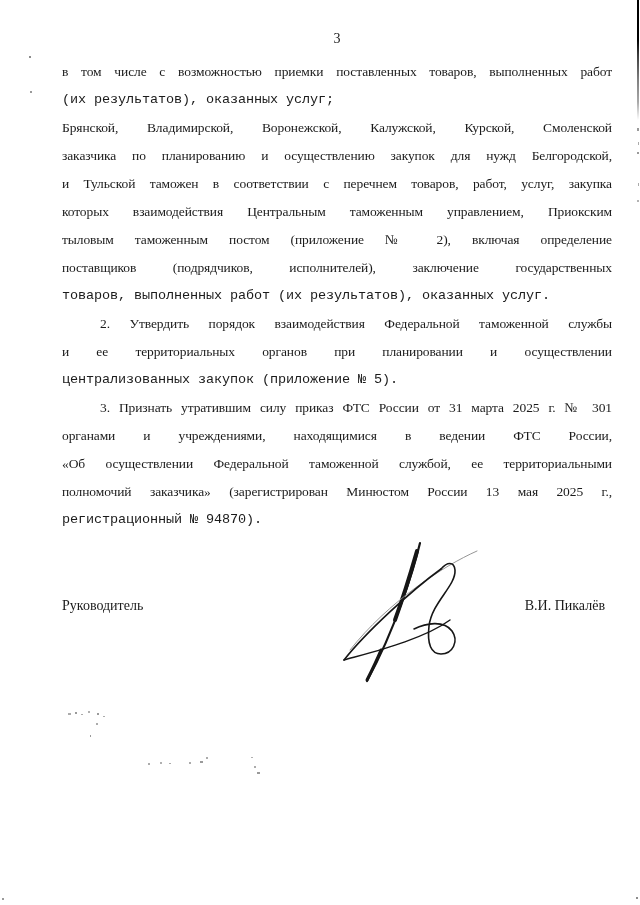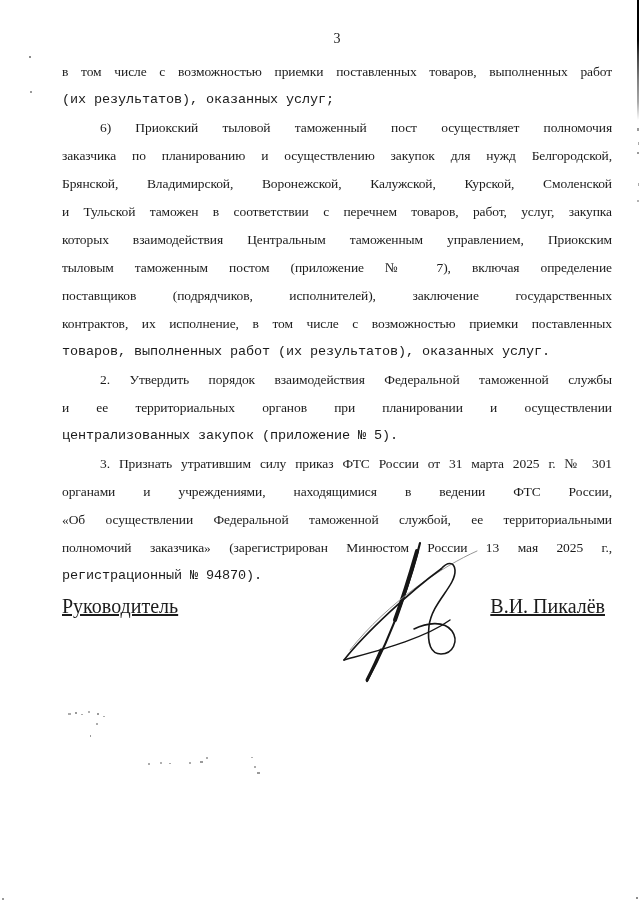--- a/index.html
+++ b/index.html
@@ -23,46 +23,44 @@
     line-height:28px;height:28px;
     white-space:nowrap;
     text-align:justify;
     text-align-last:justify;
   }
   .line.l{text-align-last:left;font-family:Liberation Mono, monospace;}
   .line.i{text-indent:38px;}
   .sigrow{
     position:absolute;top:596px;left:62px;width:543px;
     display:flex;justify-content:space-between;
-    font-size:20px;line-height:20px;text-decoration:underline;
+    font-size:14px;line-height:20px;
   }
   .sig-svg{position:absolute;top:0;left:0;pointer-events:none;}
   .edge-artifact{
     position:absolute;left:637px;top:0;width:2px;height:120px;
     background:linear-gradient(to bottom,#000 0px,#000 40px,#3d3d3d 55px,#808080 80px,#a8a8a8 102px,rgba(170,170,170,0) 120px);
   }
 </style>
 </head>
 <body>
 
 <div class="page">
 
   <div class="pageno">3</div>
 
   <div class="body">
     <div class="line j">в том числе с возможностью приемки поставленных товаров, выполненных работ</div>
     <div class="line l">(их результатов), оказанных услуг;</div>
-    <div class="line i j">6) Приокский тыловой таможенный пост осуществляет полномочия</div>
+    <div class="line j">Брянской, Владимирской, Воронежской, Калужской, Курской, Смоленской</div>
     <div class="line j">заказчика по планированию и осуществлению закупок для нужд Белгородской,</div>
-    <div class="line j">Брянской, Владимирской, Воронежской, Калужской, Курской, Смоленской</div>
     <div class="line j">и Тульской таможен в соответствии с перечнем товаров, работ, услуг, закупка</div>
     <div class="line j">которых взаимодействия Центральным таможенным управлением, Приокским</div>
-    <div class="line j">тыловым таможенным постом (приложение № 7), включая определение</div>
+    <div class="line j">тыловым таможенным постом (приложение № 2), включая определение</div>
     <div class="line j">поставщиков (подрядчиков, исполнителей), заключение государственных</div>
-    <div class="line j">контрактов, их исполнение, в том числе с возможностью приемки поставленных</div>
     <div class="line l">товаров, выполненных работ (их результатов), оказанных услуг.</div>
     <div class="line i j">2. Утвердить порядок взаимодействия Федеральной таможенной службы</div>
     <div class="line j">и ее территориальных органов при планировании и осуществлении</div>
     <div class="line l">централизованных закупок (приложение № 5).</div>
     <div class="line i j">3. Признать утратившим силу приказ ФТС России от 31 марта 2025 г. № 301</div>
     <div class="line j">органами и учреждениями, находящимися в ведении ФТС России,</div>
     <div class="line j">«Об осуществлении Федеральной таможенной службой, ее территориальными</div>
     <div class="line j">полномочий заказчика» (зарегистрирован Минюстом России 13 мая 2025 г.,</div>
     <div class="line l">регистрационный № 94870).</div>
   </div>

